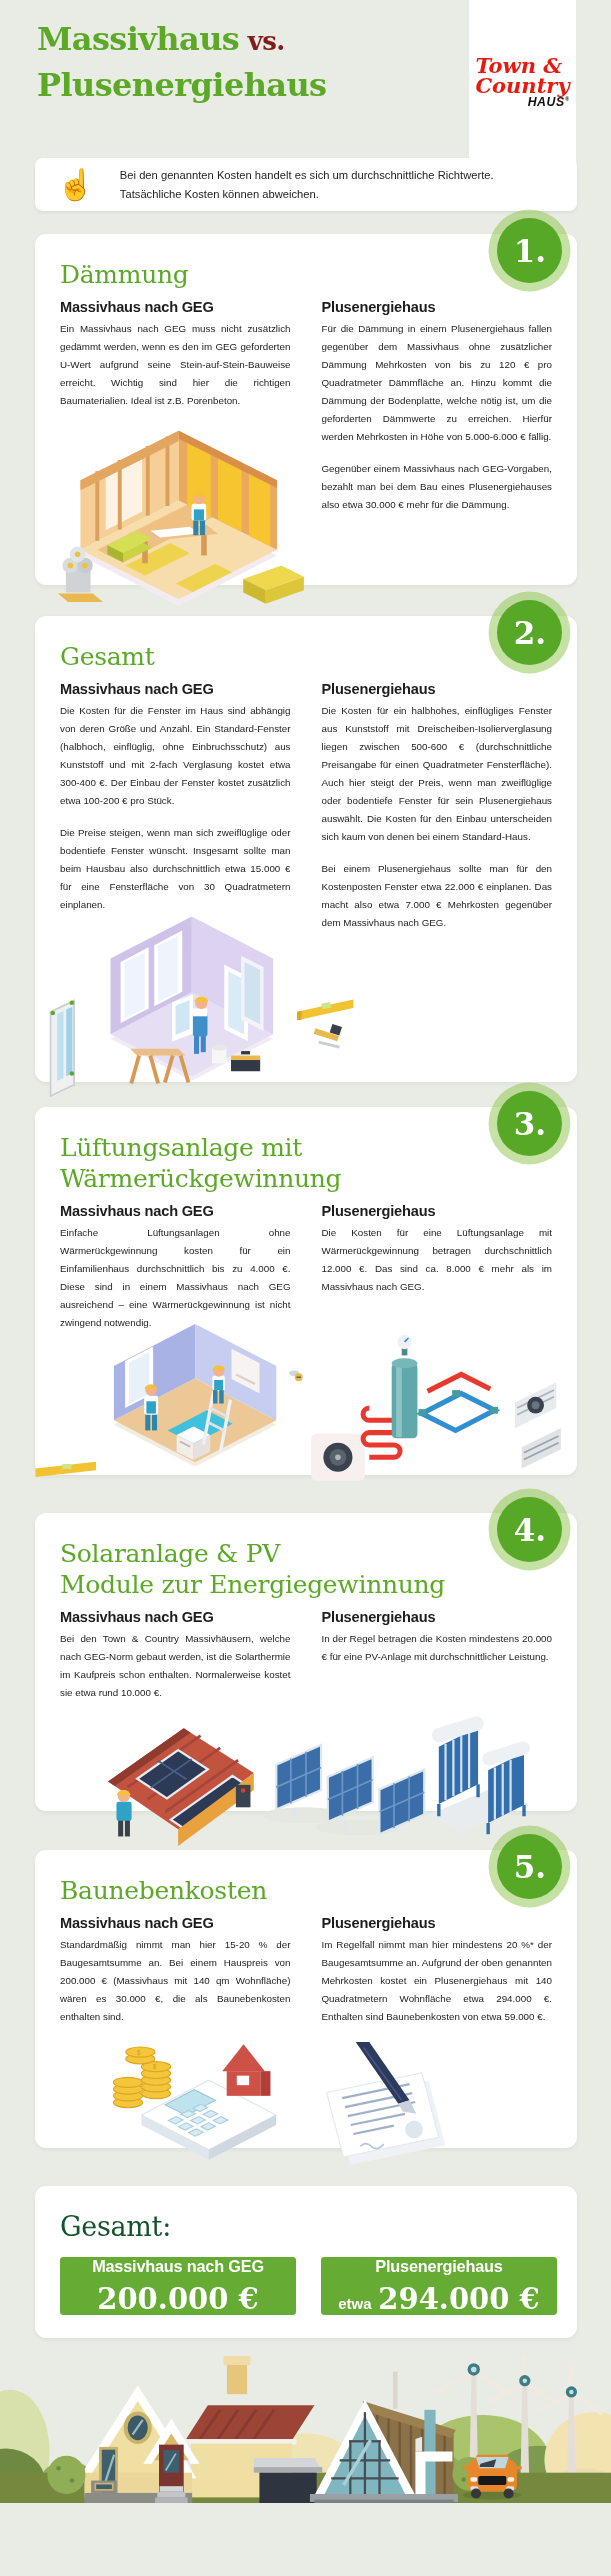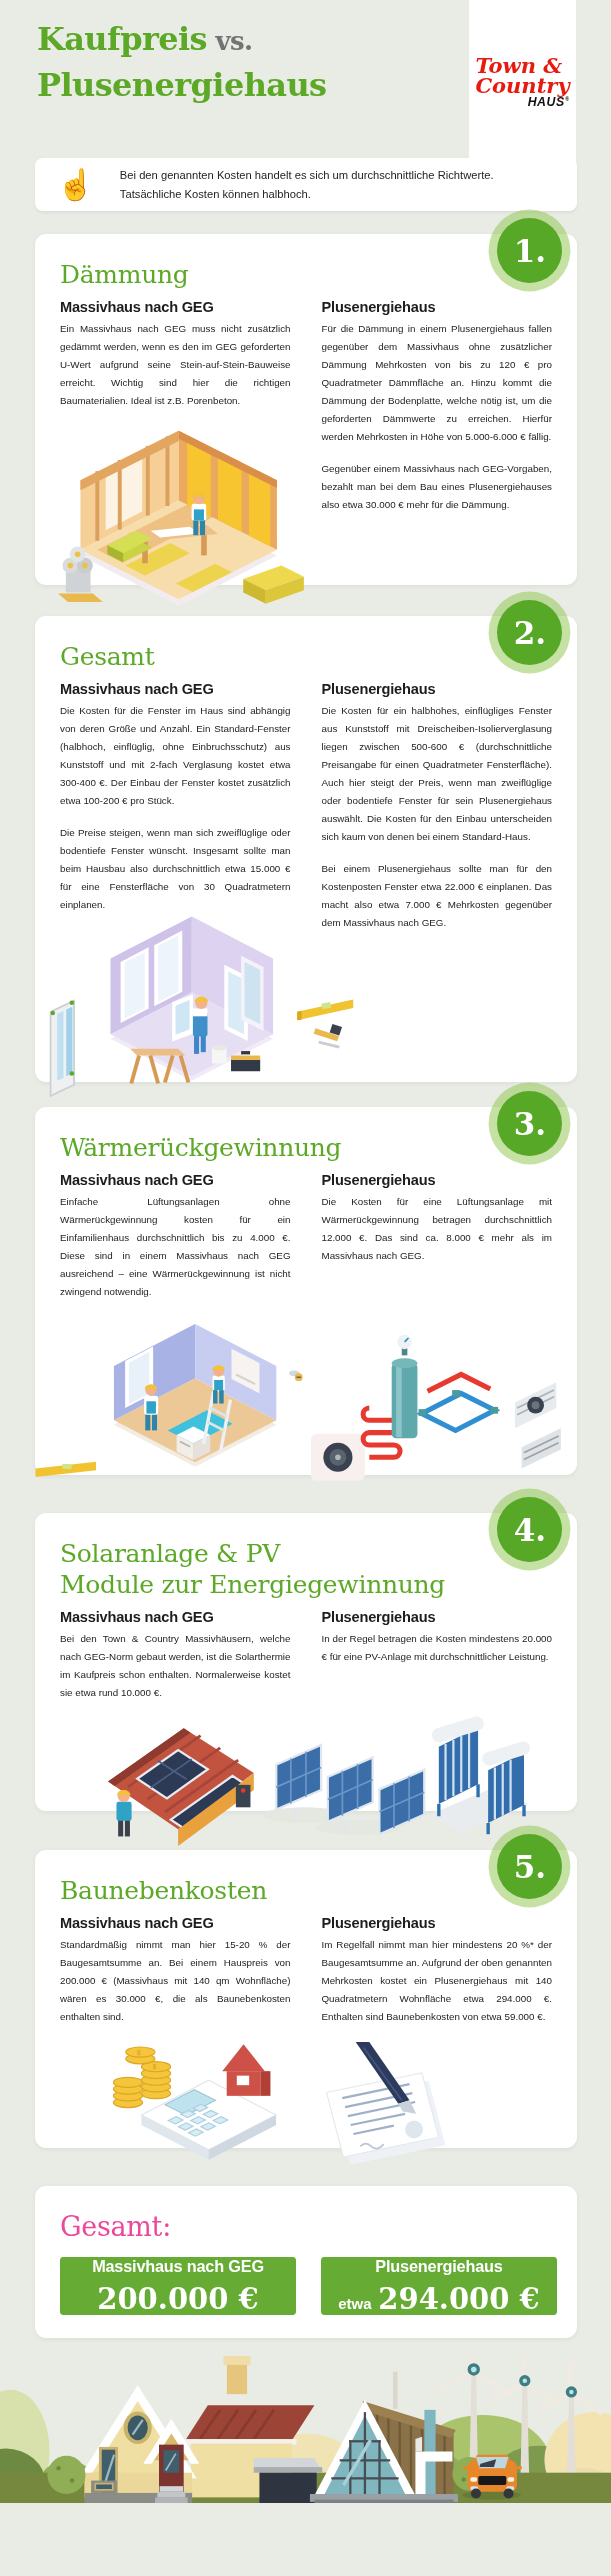--- a/index.html
+++ b/index.html
@@ -3,21 +3,21 @@
 <meta charset="utf-8">
 <style>
   html,body{margin:0;padding:0;}
   body{background:#e9ece4;font-family:"Liberation Sans",sans-serif;color:#232323;}
   .page{width:612px;position:relative;overflow:hidden;}
 
   
   .header{position:relative;height:136px;}
   .main-title{position:absolute;left:37px;top:17px;margin:0;font-family:"DejaVu Serif",serif;
     font-weight:700;font-size:32px;line-height:44px;letter-spacing:-0.6px;color:#5ca827;}
-  .main-title .vs{color:#737373;font-size:26px;}
+  .main-title .vs{color:#7f1d1d;font-size:26px;}
   .logo-box{position:absolute;top:0;right:36px;width:107px;height:164px;background:#fff;
     display:flex;align-items:center;justify-content:center;}
   .logo{font-family:"DejaVu Serif",serif;font-style:italic;font-weight:700;color:#e8190f;
     line-height:.95;text-align:left;}
   .logo .l1{display:block;font-size:21px;}
   .logo .l2{display:block;font-size:21px;}
   .logo .l3{display:block;font-family:"Liberation Sans",sans-serif;color:#111;
     font-size:12.3px;letter-spacing:0.6px;font-style:italic;text-align:right;margin-top:1.1px;}
   .logo .reg{font-size:5.6px;vertical-align:super;color:#111;}
 
@@ -44,55 +44,55 @@
     font-size:25px;line-height:31px;color:#5ca827;letter-spacing:-0.3px;}
   .card h2 span{display:block;}
   .cols{display:flex;gap:31px;position:relative;z-index:2;}
   .col{flex:1;}
   .col h3{margin:0 0 4.5px;font-size:14.6px;font-weight:700;letter-spacing:-0.2px;color:#1d1d1b;}
   .col p{margin:0 0 14.6px;font-size:9.8px;line-height:18px;text-align:justify;color:#232323;}
   .illu{position:absolute;z-index:1;pointer-events:none;}
 
   
   .card-total{margin-top:38px;height:152px;}
-  .card-total h2{color:#ec4899;font-size:27px;margin-bottom:14.6px;}
+  .card-total h2{color:#14532d;font-size:27px;margin-bottom:14.6px;}
   .total-boxes{display:flex;gap:25px;}
   .total-box{flex:0 0 236px;height:58px;background:#66ab34;border-radius:3.4px;color:#fff;
     display:flex;flex-direction:column;align-items:center;justify-content:center;}
   .total-box .label{font-size:16.3px;font-weight:700;letter-spacing:-0.2px;line-height:19px;}
   .price-row{display:flex;align-items:baseline;gap:6.7px;}
   .total-box .prefix{font-size:15px;font-weight:700;}
   .total-box .price{font-family:"DejaVu Serif",serif;font-weight:700;font-size:29px;line-height:31px;margin-top:8px;}
 
   
   .footnote{margin:25px 56px 0 63px;font-size:10.7px;line-height:16.3px;color:#1f1f1f;}
   .footer-scene{display:block;margin-top:18px;}
 </style>
 </head>
 <body>
 
 <div class="page">
 
   <header class="header">
-    <h1 class="main-title"><span>Kaufpreis</span><span class="vs"> vs.</span><br>
+    <h1 class="main-title"><span>Massivhaus</span><span class="vs"> vs.</span><br>
       <span>Plusenergiehaus</span></h1>
     <div class="logo-box">
       <div class="logo">
         <span class="l1">Town &amp;</span>
         <span class="l2">Country</span>
         <span class="l3"><span>HAUS</span><span class="reg">®</span></span>
       </div>
     </div>
   </header>
 
   <section class="note-card">
     <span class="hand-icon">☝</span>
     <div class="note-text">
       <span>Bei den genannten Kosten handelt es sich um durchschnittliche Richtwerte.</span>
-      <span>Tatsächliche Kosten können halbhoch.</span>
+      <span>Tatsächliche Kosten können abweichen.</span>
     </div>
   </section>
 
   <section class="card card-1">
     <div class="badge">1.</div>
     <h2>
         <span>Dämmung</span>
       </h2>
     <div class="cols">
       <div class="col">
@@ -241,20 +241,21 @@
         <rect x="478" y="248" width="44" height="10" fill="#e9b84e" transform="rotate(18 500 253)"></rect>
         <rect x="508" y="236" width="18" height="16" fill="#3a414b" transform="rotate(18 517 244)"></rect>
         <rect x="486" y="268" width="38" height="5" fill="#c9ced2" transform="rotate(14 505 270)"></rect>
       </g>
     </svg>
   </section>
 
   <section class="card card-3">
     <div class="badge">3.</div>
     <h2>
+        <span>Lüftungsanlage mit</span>
         <span>Wärmerückgewinnung</span>
       </h2>
     <div class="cols">
       <div class="col">
         <h3>Massivhaus nach GEG</h3>
         <p>Einfache Lüftungsanlagen ohne Wärmerückgewinnung kosten für ein Einfamilienhaus durchschnittlich bis zu 4.000 €. Diese sind in einem Massivhaus nach GEG ausreichend – eine Wärmerückgewinnung ist nicht zwingend notwendig.</p>
       </div>
       <div class="col">
         <h3>Plusenergiehaus</h3>
         <p>Die Kosten für eine Lüftungsanlage mit Wärmerückgewinnung betragen durchschnittlich 12.000 €. Das sind ca. 8.000 € mehr als im Massivhaus nach GEG.</p>

